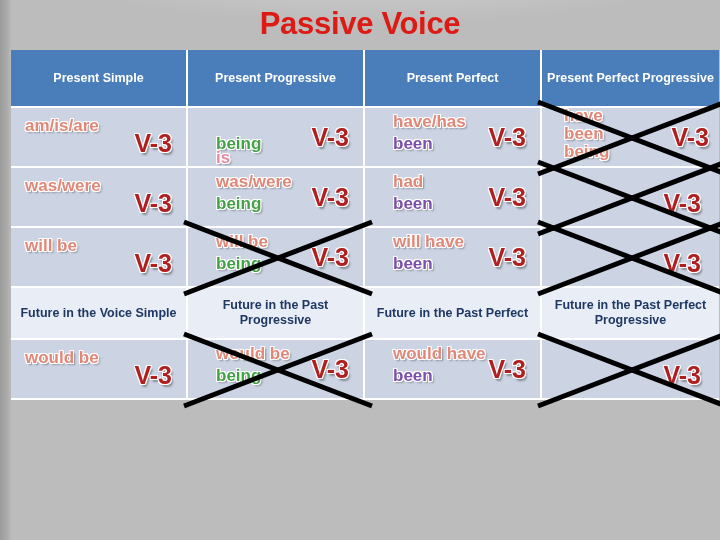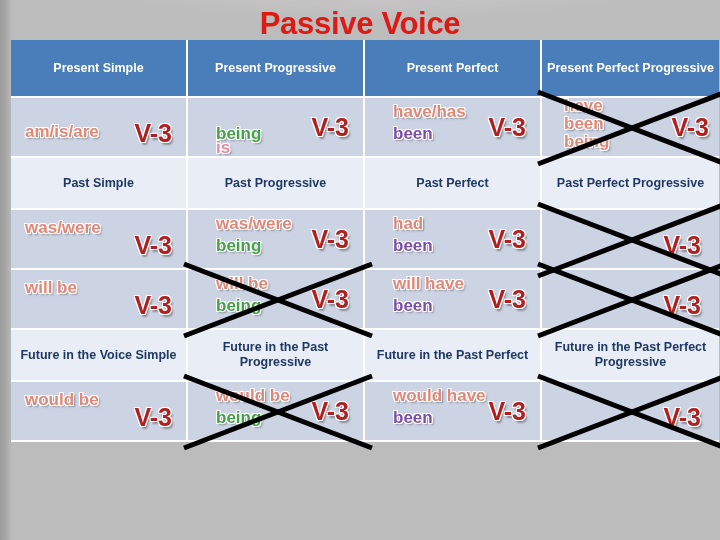--- a/index.html
+++ b/index.html
@@ -41,21 +41,21 @@
     font-weight: bold;
     color: #dd1a14;
     letter-spacing: -0.3px;
     z-index: 3;
     line-height: 38px;
   }
 
   #table {
     position: absolute;
     left: 11px;
-    top: 40px;
+    top: 50px;
     width: 707px;
     z-index: 2;
     border-collapse: separate;
     border-spacing: 0;
     table-layout: fixed;
   }
   #table col { width: 177px; }
 
   th.hdr {
     background: #4a7ebb;
@@ -174,21 +174,21 @@
     <tbody id="tbody">
         <tr>
           <th class="hdr">Present Simple</th>
           <th class="hdr">Present Progressive</th>
           <th class="hdr">Present Perfect</th>
           <th class="hdr">Present Perfect Progressive</th>
         </tr>
         <tr>
           <td class="frm">
             <div class="cellwrap">
-              <span class="aux c-salmon" style="left: 14px; top: 8px; margin-top: 16px;">am/is/are</span>
+              <span class="aux c-salmon" style="left: 14px; top: 8px;">am/is/are</span>
               <span class="v3" style="right: 14px; top: 22px;">V-3</span>
             </div>
           </td>
           <td class="frm">
             <div class="cellwrap">
               <span class="aux c-pink" style="left: 28px; top: 4px;">is</span>
               <span class="aux c-green" style="left: 28px; top: 26px;">being</span>
               <span class="v3" style="right: 14px; top: 16px;">V-3</span>
             </div>
           </td>
@@ -206,26 +206,20 @@
               <span class="aux c-salmon" style="left: 22px; top: 34px;">being</span>
               <span class="v3" style="right: 10px; top: 16px;">V-3</span>
               <svg class="xmark" viewBox="0 0 196 84" preserveAspectRatio="none">
                 <line x1="4" y1="6" x2="192" y2="78"></line>
                 <line x1="4" y1="78" x2="192" y2="6"></line>
               </svg>
             </div>
           </td>
         </tr>
         <tr>
-          <td class="lbl">Past Simple</td>
-          <td class="lbl">Past Progressive</td>
-          <td class="lbl">Past Perfect</td>
-          <td class="lbl">Past Perfect Progressive</td>
-        </tr>
-        <tr>
           <td class="frm">
             <div class="cellwrap">
               <span class="aux c-salmon" style="left: 14px; top: 8px;">was/were</span>
               <span class="v3" style="right: 14px; top: 22px;">V-3</span>
             </div>
           </td>
           <td class="frm">
             <div class="cellwrap">
               <span class="aux c-salmon" style="left: 28px; top: 4px;">was/were</span>
               <span class="aux c-green" style="left: 28px; top: 26px;">being</span>

